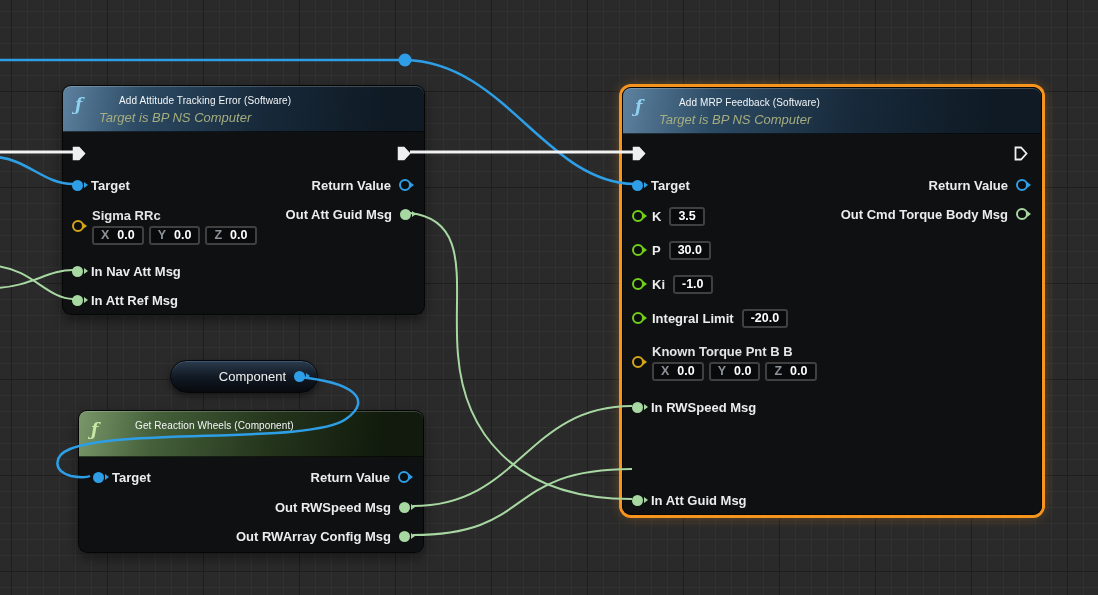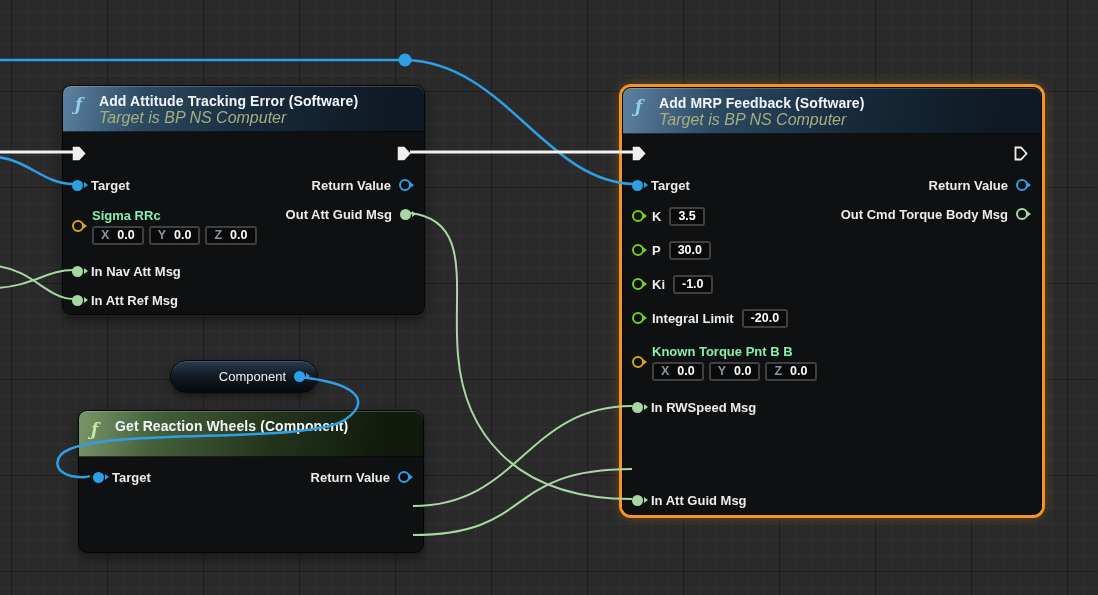--- a/index.html
+++ b/index.html
@@ -22,22 +22,22 @@
   }
   .node.selected{ box-shadow:0 0 0 3px #f7941d, 0 0 14px rgba(247,148,29,.45); }
   .hdr{
     position:absolute; left:0; right:0; top:0; height:46px;
     border-radius:8px 8px 0 0; box-sizing:border-box;
     padding:6px 10px 0 36px; border-bottom:1px solid rgba(0,0,0,.6);
     box-shadow:inset 0 1px 0 rgba(255,255,255,.2);
   }
   .hdr.blue{ background:linear-gradient(100deg,#5d82a0 0%,#2c4a63 22%,#17293a 55%,#0f1a24 88%); }
   .hdr.green{ background:linear-gradient(100deg,#79976a 0%,#45603a 22%,#24351c 55%,#111a0c 88%); }
-  .hdr .ttl{ font-size:14px; font-weight:bold; color:#f3f6f8; line-height:18px; letter-spacing:.1px;}
-  .hdr .sub{ font-size:16px; font-style:italic; color:#a6ad7f; line-height:16px; }
+  .hdr .ttl{ font-size:10px; font-weight:normal; color:#f3f6f8; line-height:18px; letter-spacing:.1px;margin-left:20px;}
+  .hdr .sub{ font-size:13px; font-style:italic; color:#a6ad7f; line-height:16px; }
   .hdr .fico{
     position:absolute; left:12px; top:8px; font-family:"DejaVu Serif",serif;
     font-style:italic; font-weight:bold; font-size:17px;
   }
   .hdr.blue .fico{ color:#8fd0ee; } .hdr.green .fico{ color:#c6e8a6; }
   .row{ position:absolute; height:24px; display:flex; align-items:center; gap:8px;
         color:#e8e8e8; font-size:13px; white-space:nowrap;font-weight:bold; }
   .row.l{ left:9px; } .row.r{ right:13px;gap:8px; }
   .pin{ width:11px; height:11px; border-radius:50%; position:relative; flex:none; }
   .pin.f{ background:currentColor; }
@@ -45,21 +45,21 @@
   .pin::after{
     content:""; position:absolute; left:100%; margin-left:1px; top:50%; margin-top:-3.5px;
     border-left:4.5px solid currentColor; border-top:3.5px solid transparent; border-bottom:3.5px solid transparent;
   }
   .c-obj{ color:#2e9fe6; } .c-msg{ color:#a8d8a2; } .c-par{ color:#72d018; } .c-vec{ color:#d4a517; }
   .plabel{ color:#ececec; }
   .vbox{ display:inline-flex; align-items:center; height:19px; border:2px solid #404040;
          border-radius:3px; background:rgba(8,9,10,.85); padding:0 7px; font-size:12.5px; color:#fff; box-sizing:border-box;}
   .vbox .ax{ color:#8d939a; margin-right:8px; }
   .vgroup{ display:flex; flex-direction:column; gap:3px; }
-  .vgroup .glabel{ font-size:13px; color:#86efac; line-height:15px; }
+  .vgroup .glabel{ font-size:13px; color:#e5e5e5; line-height:15px; }
   .vboxes{ display:flex; gap:5px; }
   .exec{ flex:none; }
   #pill{
     position:absolute; left:170px; top:360px; width:148px; height:33px;
     border-radius:17px; border:1px solid #04060a;
     background:linear-gradient(to bottom,#2b3b4d 0%,#121a24 50%,#07090d 100%);
     box-shadow:inset 0 1px 1px rgba(130,170,210,.28), 0 3px 7px rgba(0,0,0,.5);
     display:flex; align-items:center; justify-content:flex-end; gap:8px;
     padding:0 12px; box-sizing:border-box; color:#f0f0f0; font-size:13px;
   }
@@ -225,20 +225,28 @@
       <span class="fico">ƒ</span>
       <div class="ttl">Get Reaction Wheels (Component)</div>
     </div>
     <div class="row l" style="top:54px;left:14px">
       <span class="pin f c-obj"></span>
       <span class="plabel">Target</span>
     </div>
     <div class="row r" style="top:54px">
       <span class="plabel">Return Value</span>
       <span class="pin h c-obj"></span>
+    </div>
+    <div class="row r" style="top:84px">
+      <span class="plabel">Out RWSpeed Msg</span>
+      <span class="pin f c-msg"></span>
+    </div>
+    <div class="row r" style="top:113px">
+      <span class="plabel">Out RWArray Config Msg</span>
+      <span class="pin f c-msg"></span>
     </div>
   </div>
 
   <svg id="wires">
     <path d="M 410 213 C 474 220 452 290 458 355 C 464 428 510 499 632 499" fill="none" stroke="#a8d8a2" stroke-width="2"></path>
     <path d="M 413 506 C 520 506 526 406 632 406" fill="none" stroke="#a8d8a2" stroke-width="2"></path>
     <path d="M 413 535 C 536 535 502 469 632 469" fill="none" stroke="#a8d8a2" stroke-width="2"></path>
     <path d="M -3 266 C 32 270 48 299 73 299" fill="none" stroke="#a8d8a2" stroke-width="2"></path>
     <path d="M -3 288 C 32 286 48 270 73 270" fill="none" stroke="#a8d8a2" stroke-width="2"></path>
     <path d="M -3 60 H 401" fill="none" stroke="#2e9fe6" stroke-width="2.5"></path>

